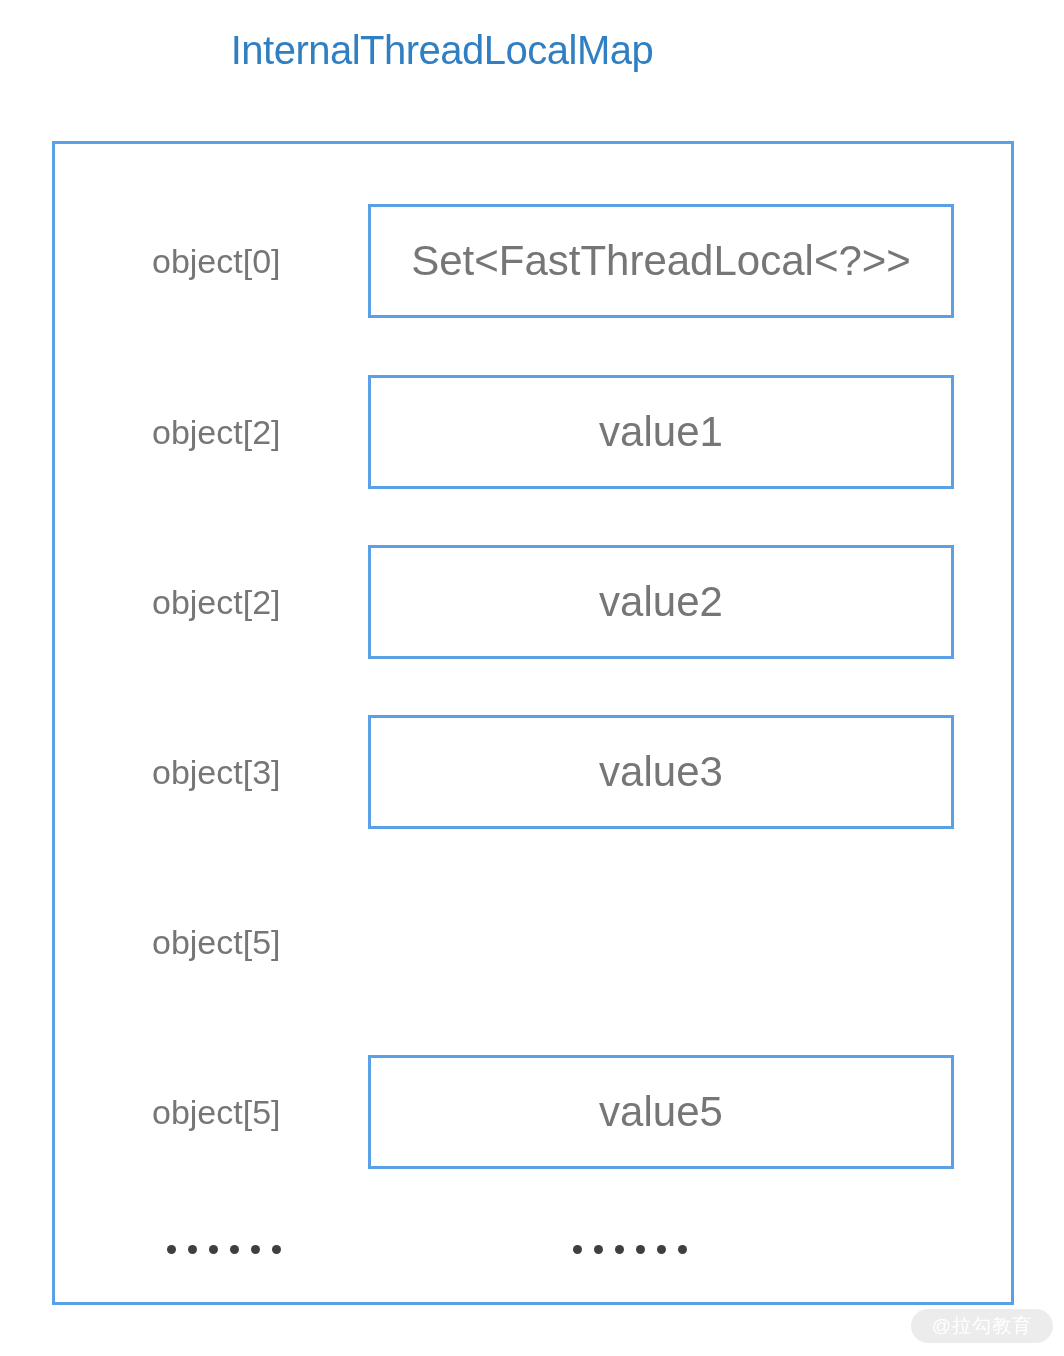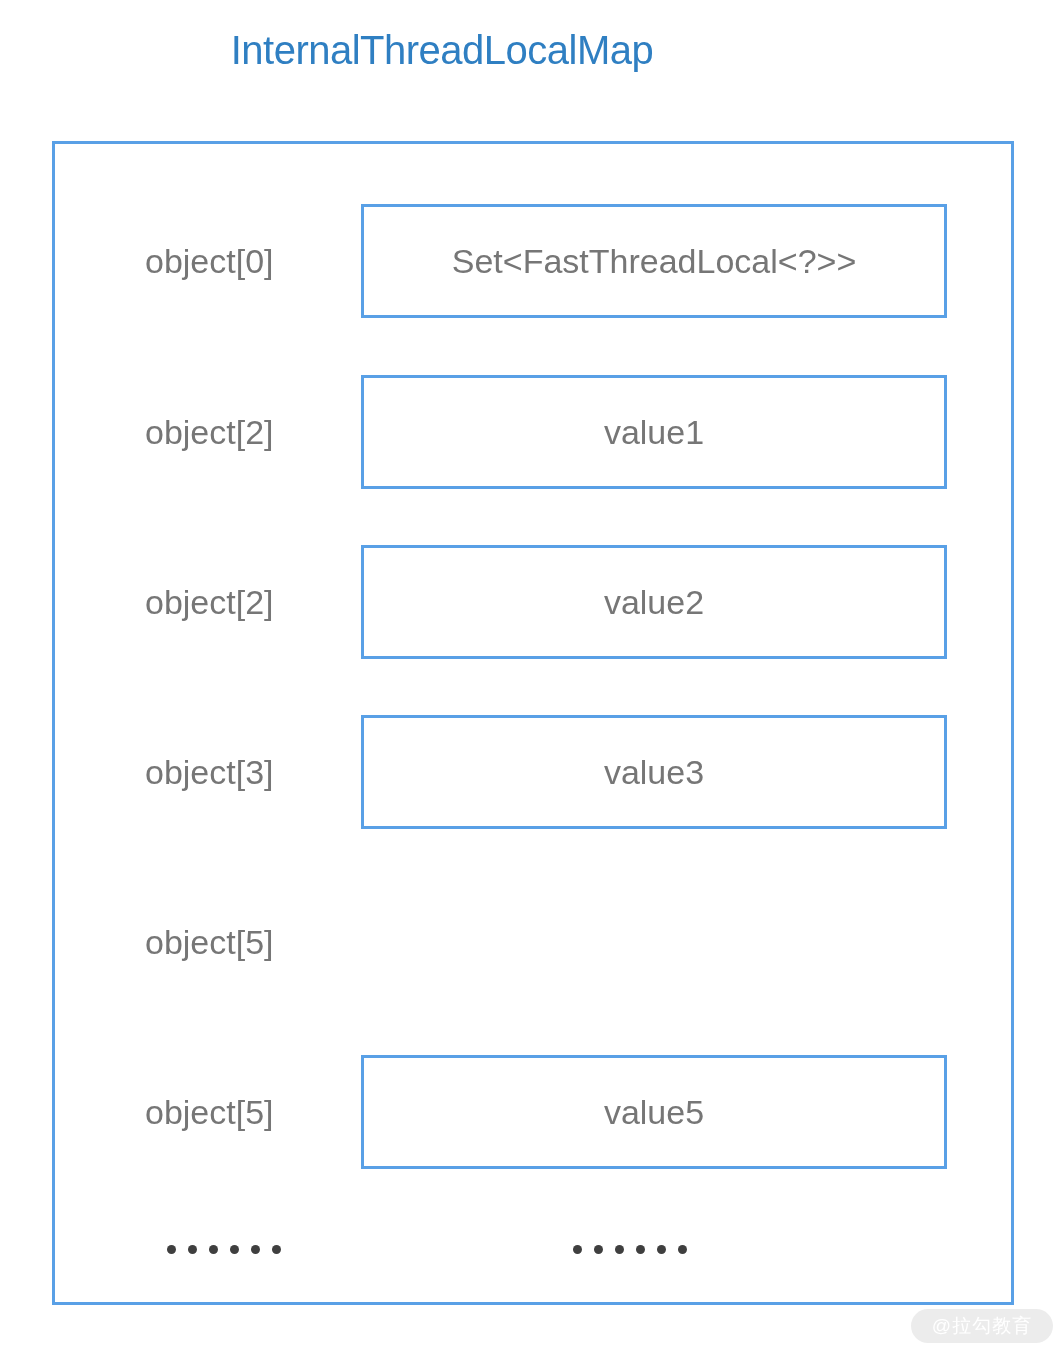--- a/index.html
+++ b/index.html
@@ -38,21 +38,21 @@
     width: 962px;
     height: 1164px;
     box-sizing: border-box;
     border: 3px solid #59a0e6;
     background: #ffffff;
   }
 
   
   .slot-row {
     position: absolute;
-    left: 9px;
+    left: 16px;
     width: 962px;
     height: 82px;
   }
   .slot-label {
     position: absolute;
     left: 81px;
     top: 0;
     height: 114px;
     line-height: 114px;
     font-size: 34px;
@@ -69,21 +69,21 @@
     box-sizing: border-box;
     border: 3px solid #59a0e6;
     background: #ffffff;
   }
   .slot-value {
     width: 100%;
     height: 100%;
     display: flex;
     align-items: center;
     justify-content: center;
-    font-size: 34px;
+    font-size: 42px;
     font-weight: 400;
     color: #767676;
     white-space: nowrap;
   }
 
   
   .ellipsis-row {
     position: absolute;
     left: 0;
     top: 1085px;

